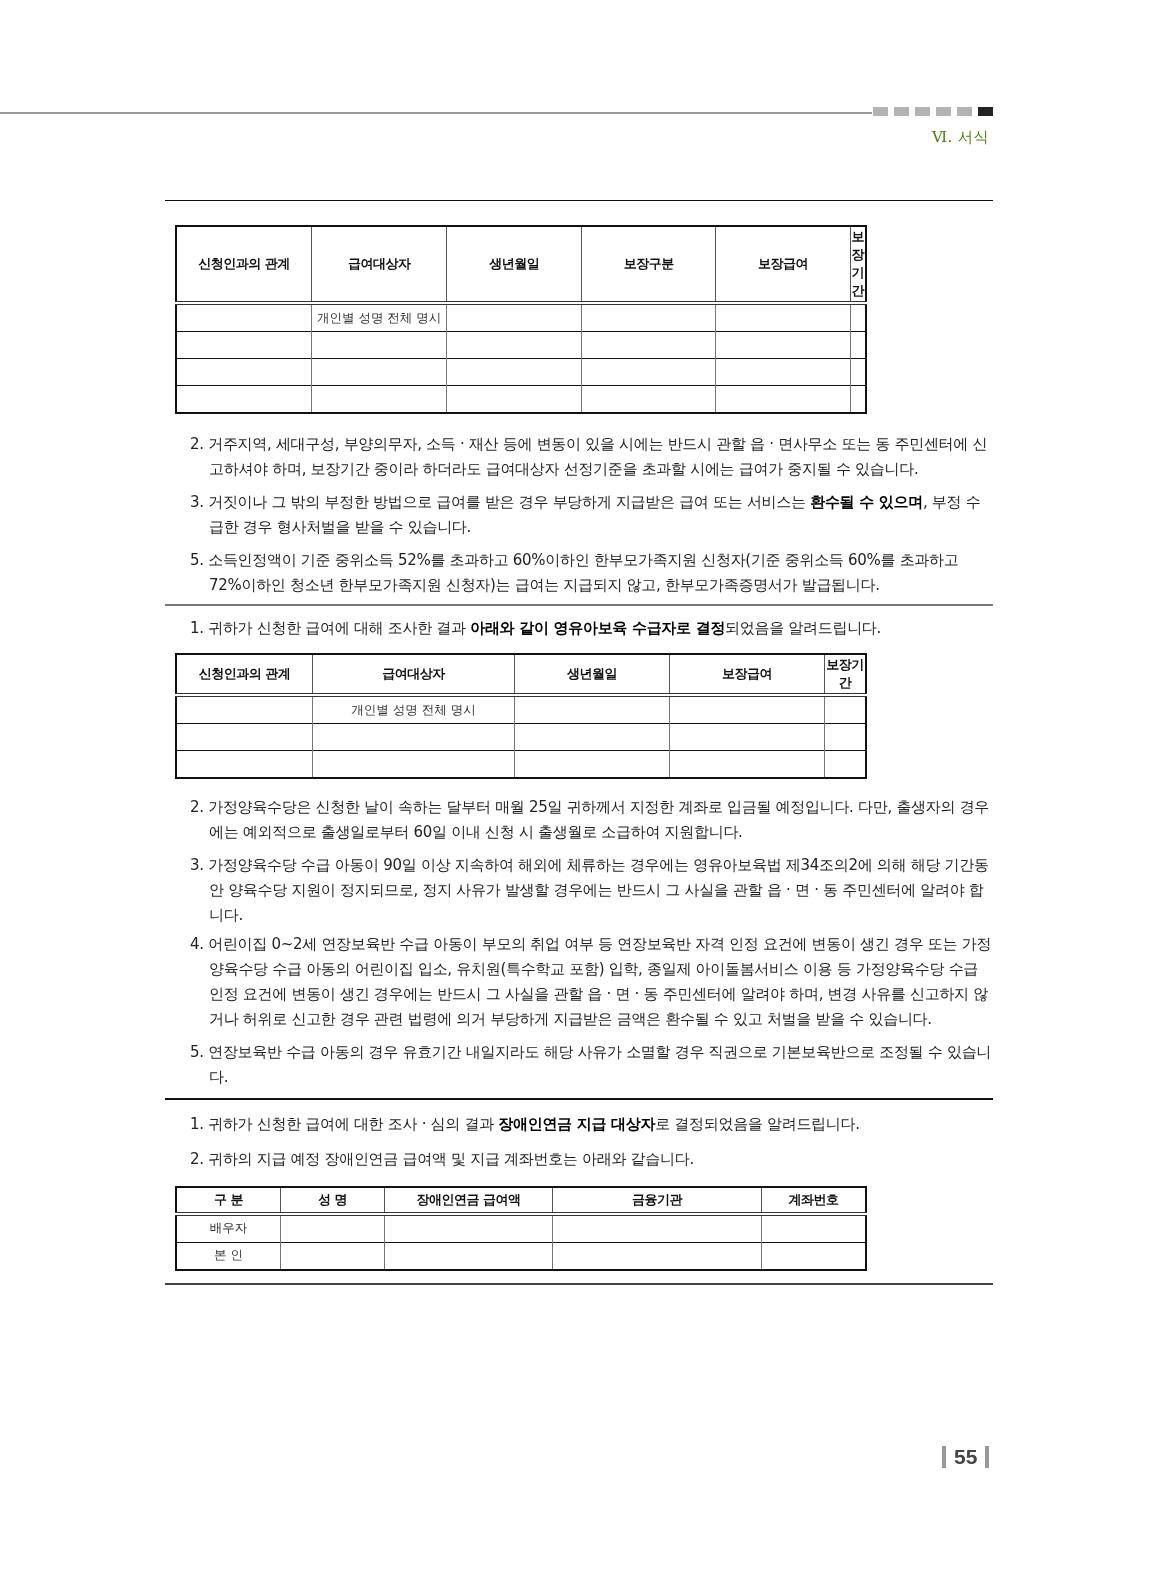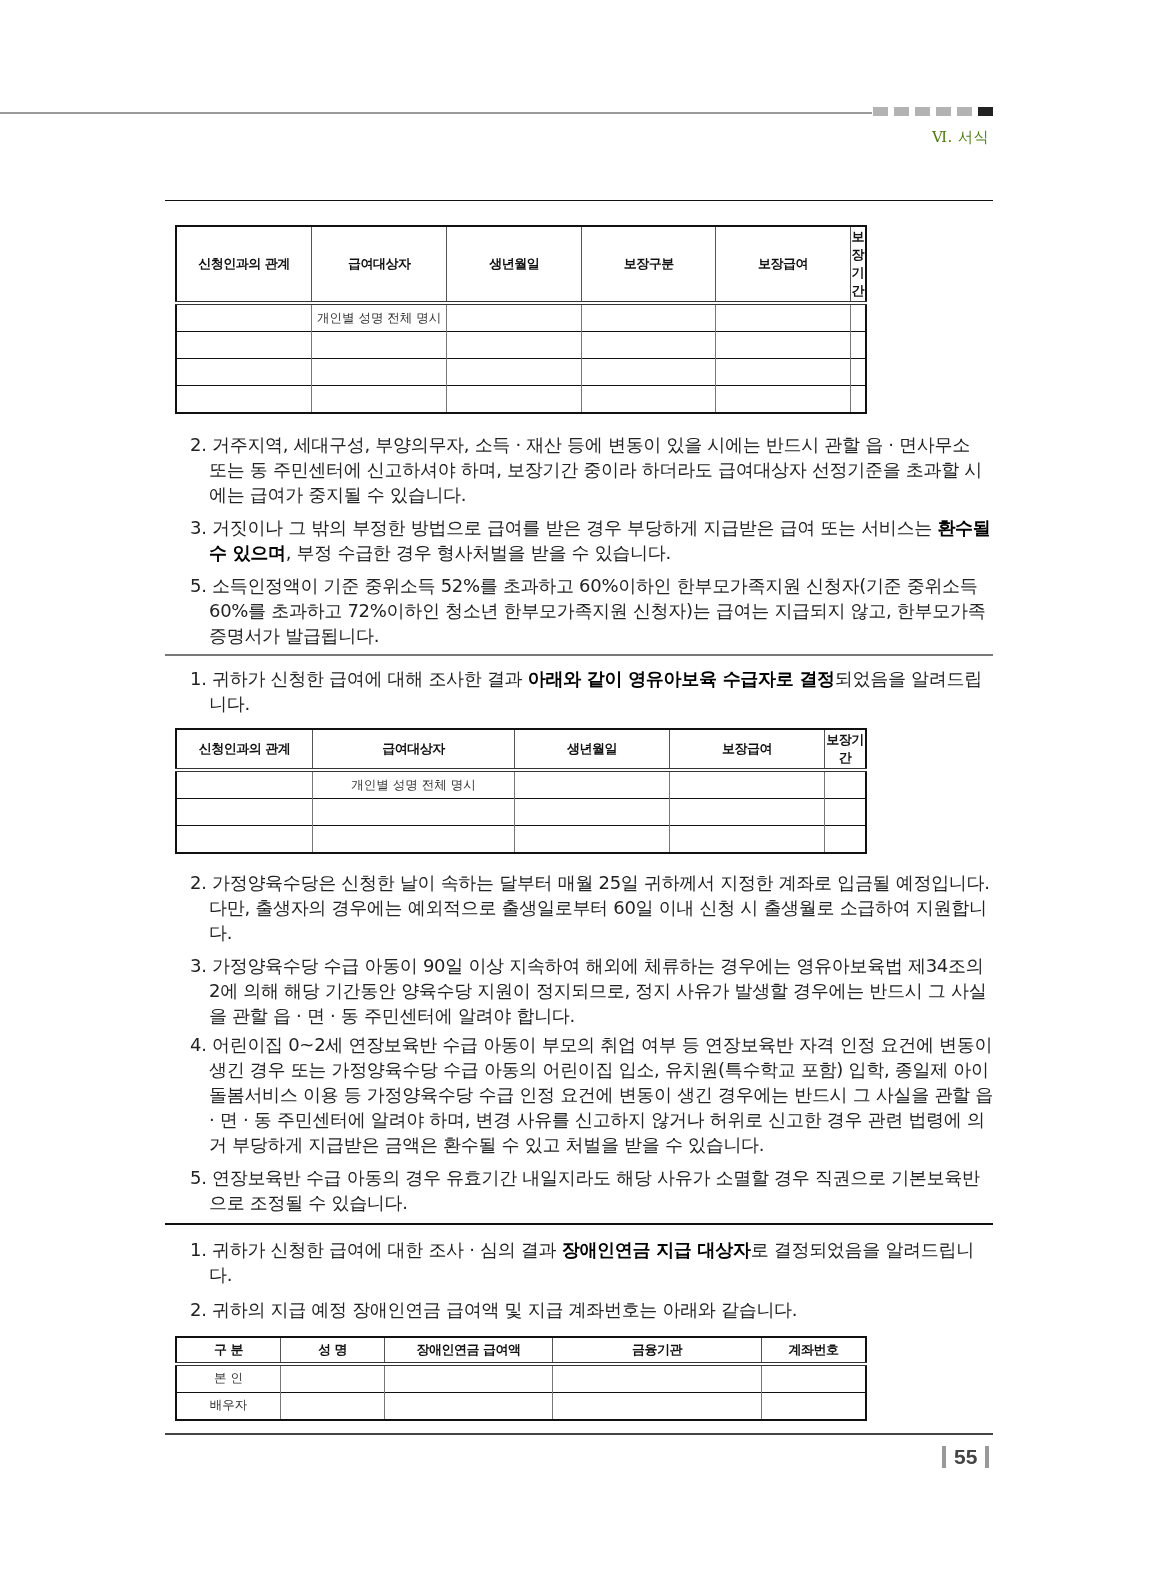--- a/index.html
+++ b/index.html
@@ -11,21 +11,21 @@
   .chapter { position:absolute; right:167px; top:128px; font-family:"DejaVu Serif", serif; font-size:15px; color:#4d7c0f; letter-spacing:0.5px; }
   .content { position:absolute; left:165px; top:200px; width:828px; }
   .hr-black { height:1px; background:#111; }
   .hr-thick { height:2px; background:#444; }
   .hr-gray { height:2px; background:#777; }
   table.form { border-collapse:collapse; margin-left:10px; width:692px; border:2.5px solid #111; font-size:13px; }
   table.form th { font-weight:bold; height:22px; border-bottom:4px double #333; border-left:1px solid #555; text-align:center; color:#111; font-size:13px; letter-spacing:-0.5px; }
   table.form th:first-child { border-left:none; }
   table.form td { height:24px; border-left:1.5px solid #777; border-top:1px solid #111; text-align:center; color:#333; font-size:12.5px; }
   table.form td:first-child { border-left:none; }
-  .para { font-size:18px; line-height:25px; color:#222; padding-left:31px; text-indent:-19px; margin-left:13px; letter-spacing:-0.3px; }
+  .para { font-size:15px; line-height:25px; color:#222; padding-left:31px; text-indent:-19px; margin-left:13px; letter-spacing:-0.3px; }
   .para b { color:#000; }
   .star { padding-left:35px; text-indent:-14px; margin-left:20px; }
   .page-num { position:absolute; left:942px; top:1445px; display:flex; align-items:center; gap:8px; font-family:"Liberation Sans", sans-serif; font-weight:bold; font-size:21px; color:#444; }
   .page-num .bar { width:4px; height:22px; background:#999; }
 </style>
 </head>
 <body>
 
 <div class="top-rule"></div>
 <div class="top-squares">
@@ -184,28 +184,28 @@
       <tr>
         <th style="width:101px">구 분</th>
         <th style="width:101px">성 명</th>
         <th style="width:165px">장애인연금 급여액</th>
         <th style="width:206px">금융기관</th>
         <th>계좌번호</th>
       </tr>
     </thead>
     <tbody>
       <tr>
+        <td style="height:22px">배우자</td>
+        <td></td>
+        <td></td>
+        <td></td>
+        <td></td>
+      </tr>
+      <tr>
         <td style="height:22px">본 인</td>
-        <td></td>
-        <td></td>
-        <td></td>
-        <td></td>
-      </tr>
-      <tr>
-        <td style="height:22px">배우자</td>
         <td></td>
         <td></td>
         <td></td>
         <td></td>
       </tr>
     </tbody>
   </table>
 
   <div class="hr-thick" style="margin-top:12px;"></div>
 </div>

